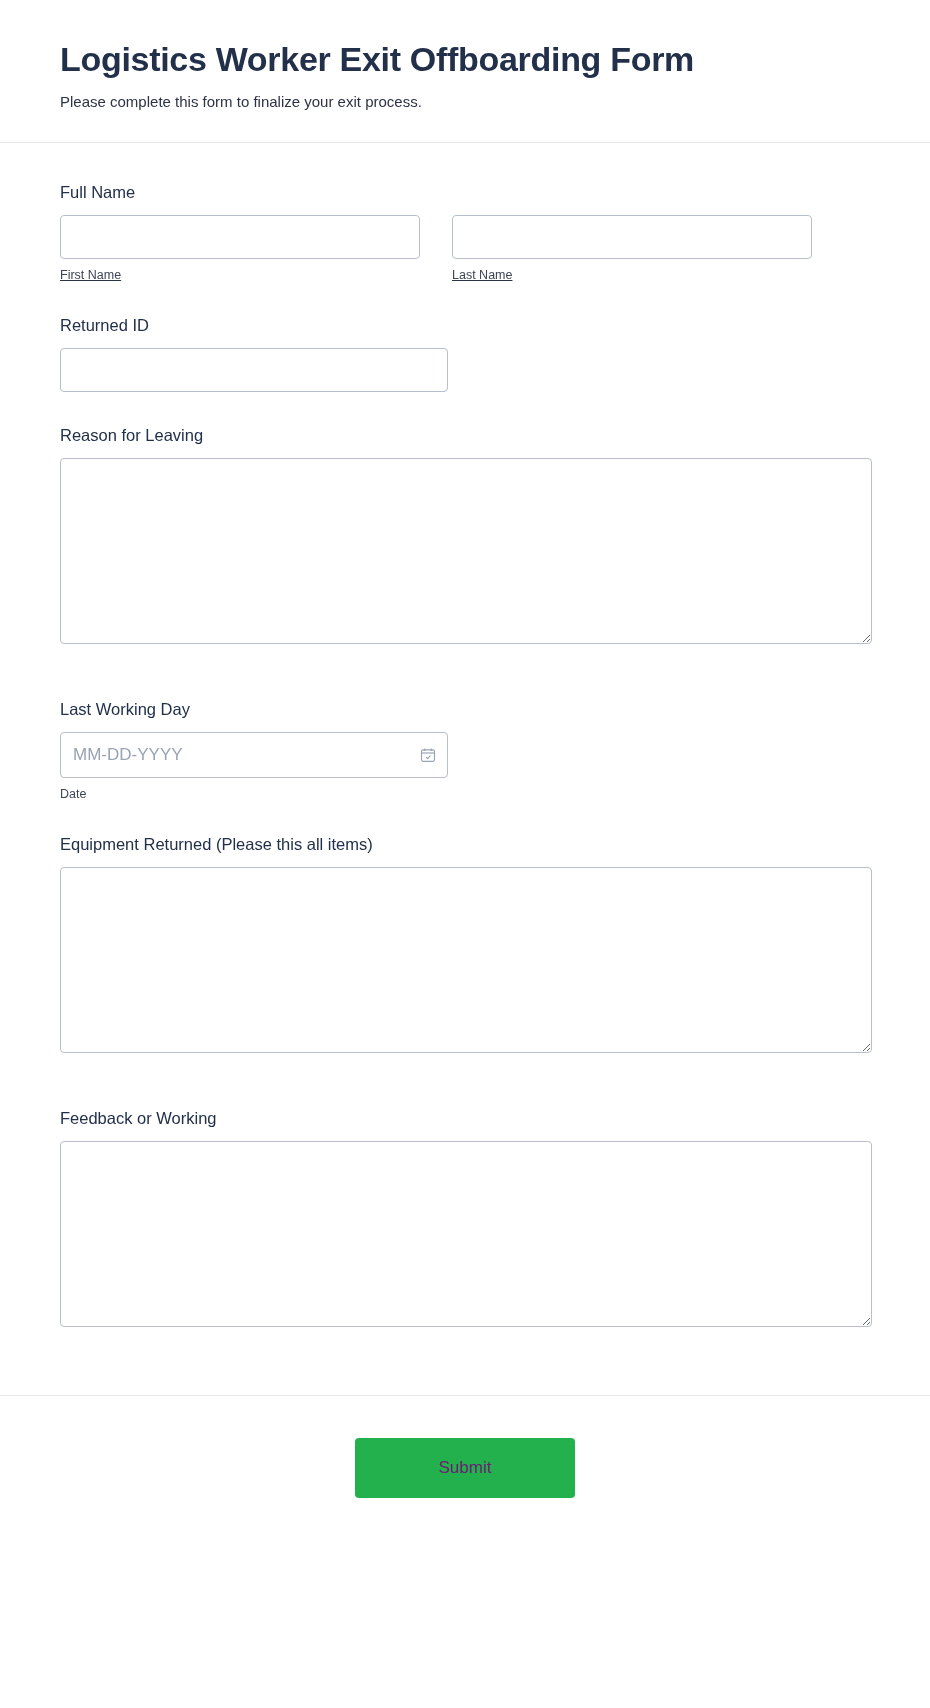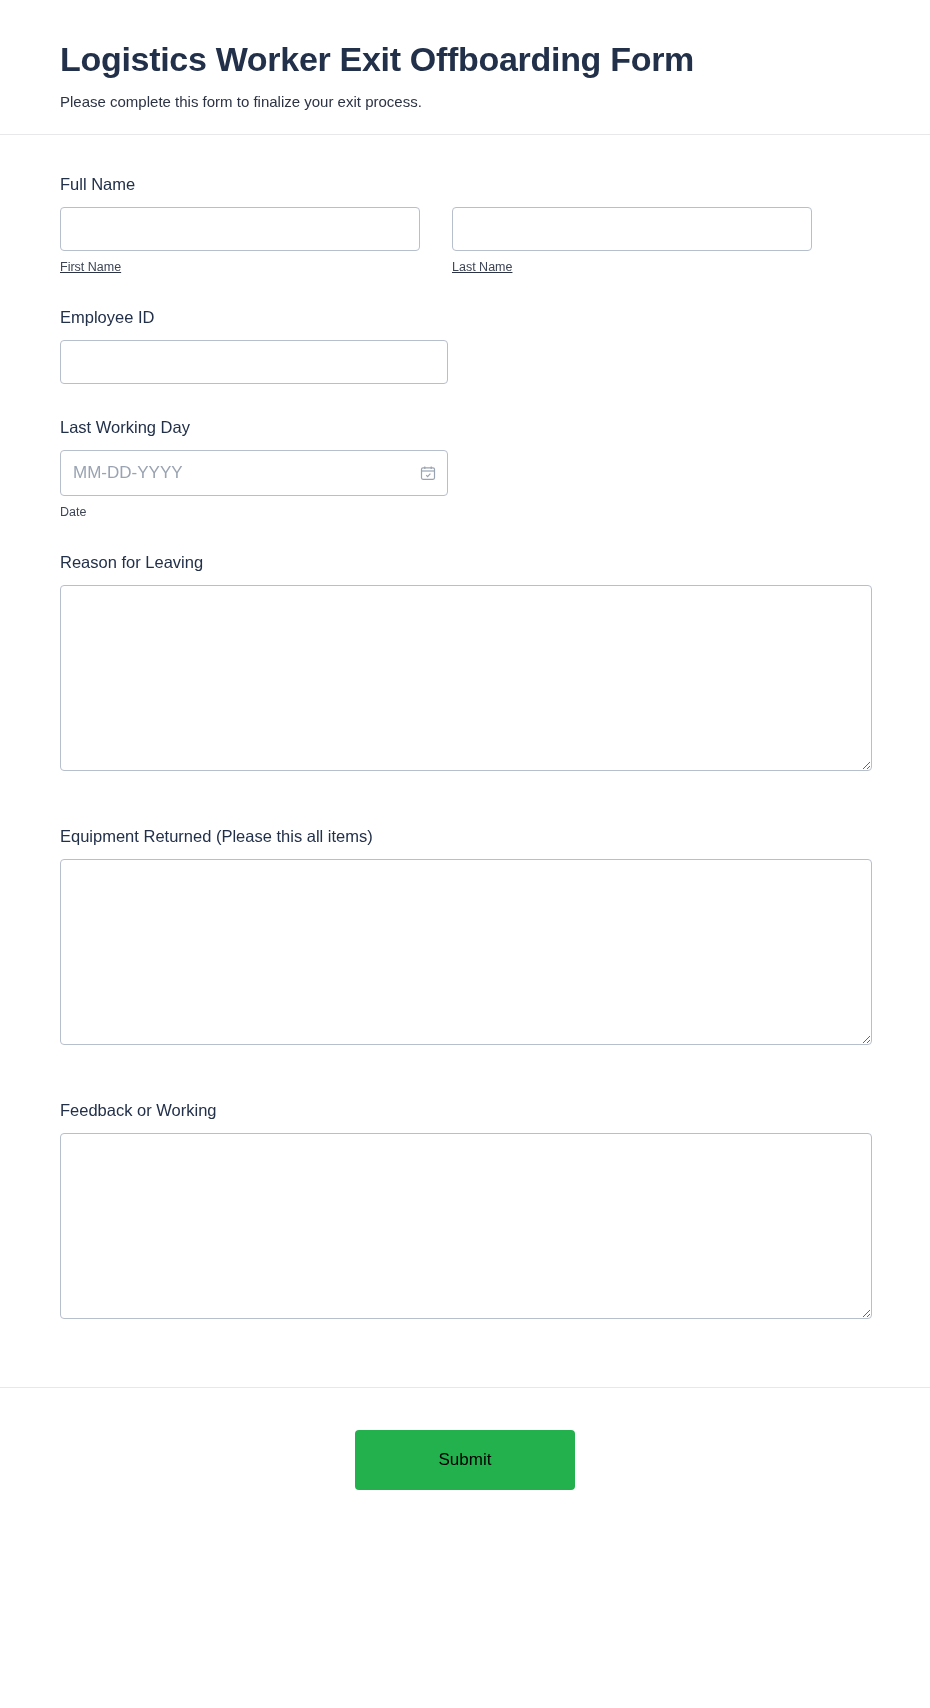--- a/index.html
+++ b/index.html
@@ -14,21 +14,21 @@
     color: #2c3345;
   }
   .page {
     width: 930px;
     min-height: 1708px;
     background: #ffffff;
     position: relative;
   }
   
   .form-header {
-    padding: 40px 60px 24px 60px;
+    padding: 40px 60px 32px 60px;
     border-bottom: 1px solid #e8e8ea;
   }
   .form-title {
     font-size: 34px;
     font-weight: bold;
     letter-spacing: -0.3px;
     color: #22304a;
     margin: 0 0 14px 0;
     line-height: 1.15;
   }
@@ -125,21 +125,21 @@
   .block-gap { margin-bottom: 56px; }
   
   .form-footer {
     margin-top: 18px;
     border-top: 1px solid #e8e8ea;
     padding: 42px 0 46px 0;
     text-align: center;
   }
   .submit-button {
     background: #22b14c;
-    color: #000000;
+    color: #701a75;
     border: none;
     border-radius: 4px;
     font-family: "Liberation Sans", sans-serif;
     font-size: 17px;
     width: 220px;
     height: 60px;
     cursor: pointer;
   }
 </style>
 </head>
@@ -162,47 +162,47 @@
           <span class="sub-label">First Name</span>
         </div>
         <div class="input-col">
           <input class="text-input" type="text" placeholder="" style="">
           <span class="sub-label">Last Name</span>
         </div>
       </div>
     </div>
 
     <div class="field-block">
-      <span class="field-label">Employee ID</span>
+      <span class="field-label">Returned ID</span>
       <input class="text-input input-short" type="text" placeholder="" style="">
+    </div>
+
+    <div class="field-block block-gap">
+      <span class="field-label">Reason for Leaving</span>
+      <textarea class="textarea" placeholder="" style=""></textarea>
     </div>
 
     <div class="field-block">
       <span class="field-label">Last Working Day</span>
       <div class="date-wrap">
         <input class="date-input" type="text" placeholder="MM-DD-YYYY" style="">
         <span class="cal-icon">
           <svg width="16" height="16" viewBox="0 0 16 16" fill="none" stroke="#9aa3b2" stroke-width="1.2">
             <rect x="1.5" y="2.8" width="13" height="11.5" rx="1.5"></rect>
             <line x1="1.5" y1="6" x2="14.5" y2="6"></line>
             <line x1="4.8" y1="1.4" x2="4.8" y2="4"></line>
             <line x1="11.2" y1="1.4" x2="11.2" y2="4"></line>
             <polyline points="6.2,10.2 7.6,11.6 10.4,8.6"></polyline>
           </svg>
         </span>
       </div>
       <span class="sub-label">Date</span>
     </div>
 
     <div class="field-block block-gap">
-      <span class="field-label">Reason for Leaving</span>
-      <textarea class="textarea" placeholder="" style=""></textarea>
-    </div>
-
-    <div class="field-block block-gap">
       <span class="field-label">Equipment Returned (Please this all items)</span>
       <textarea class="textarea" placeholder="" style=""></textarea>
     </div>
 
     <div class="field-block">
       <span class="field-label">Feedback or Working</span>
       <textarea class="textarea" placeholder="" style=""></textarea>
     </div>
 
   </div>

